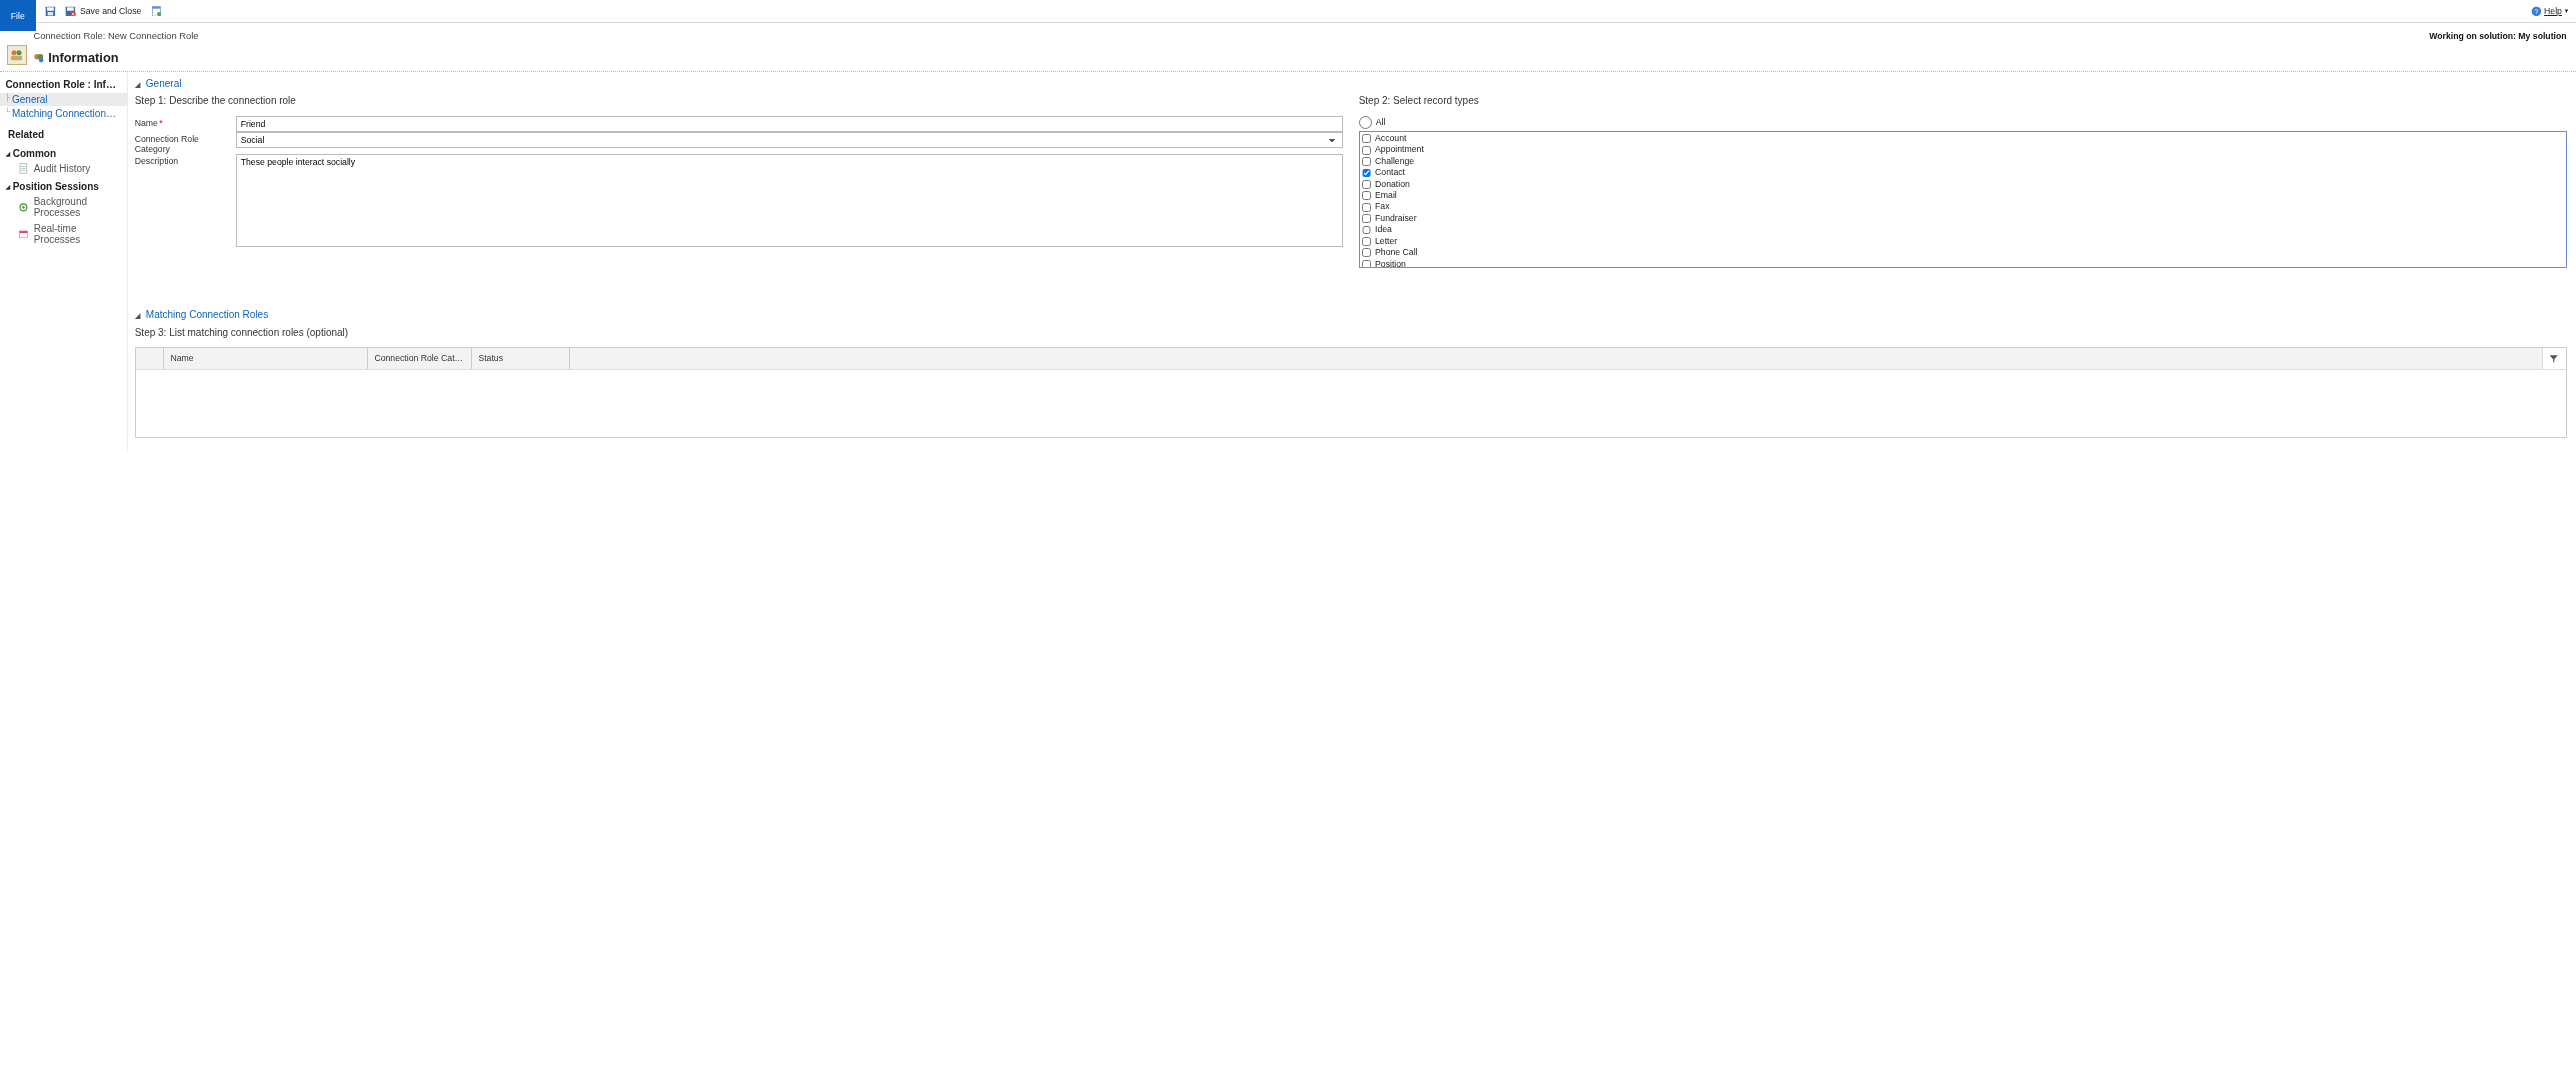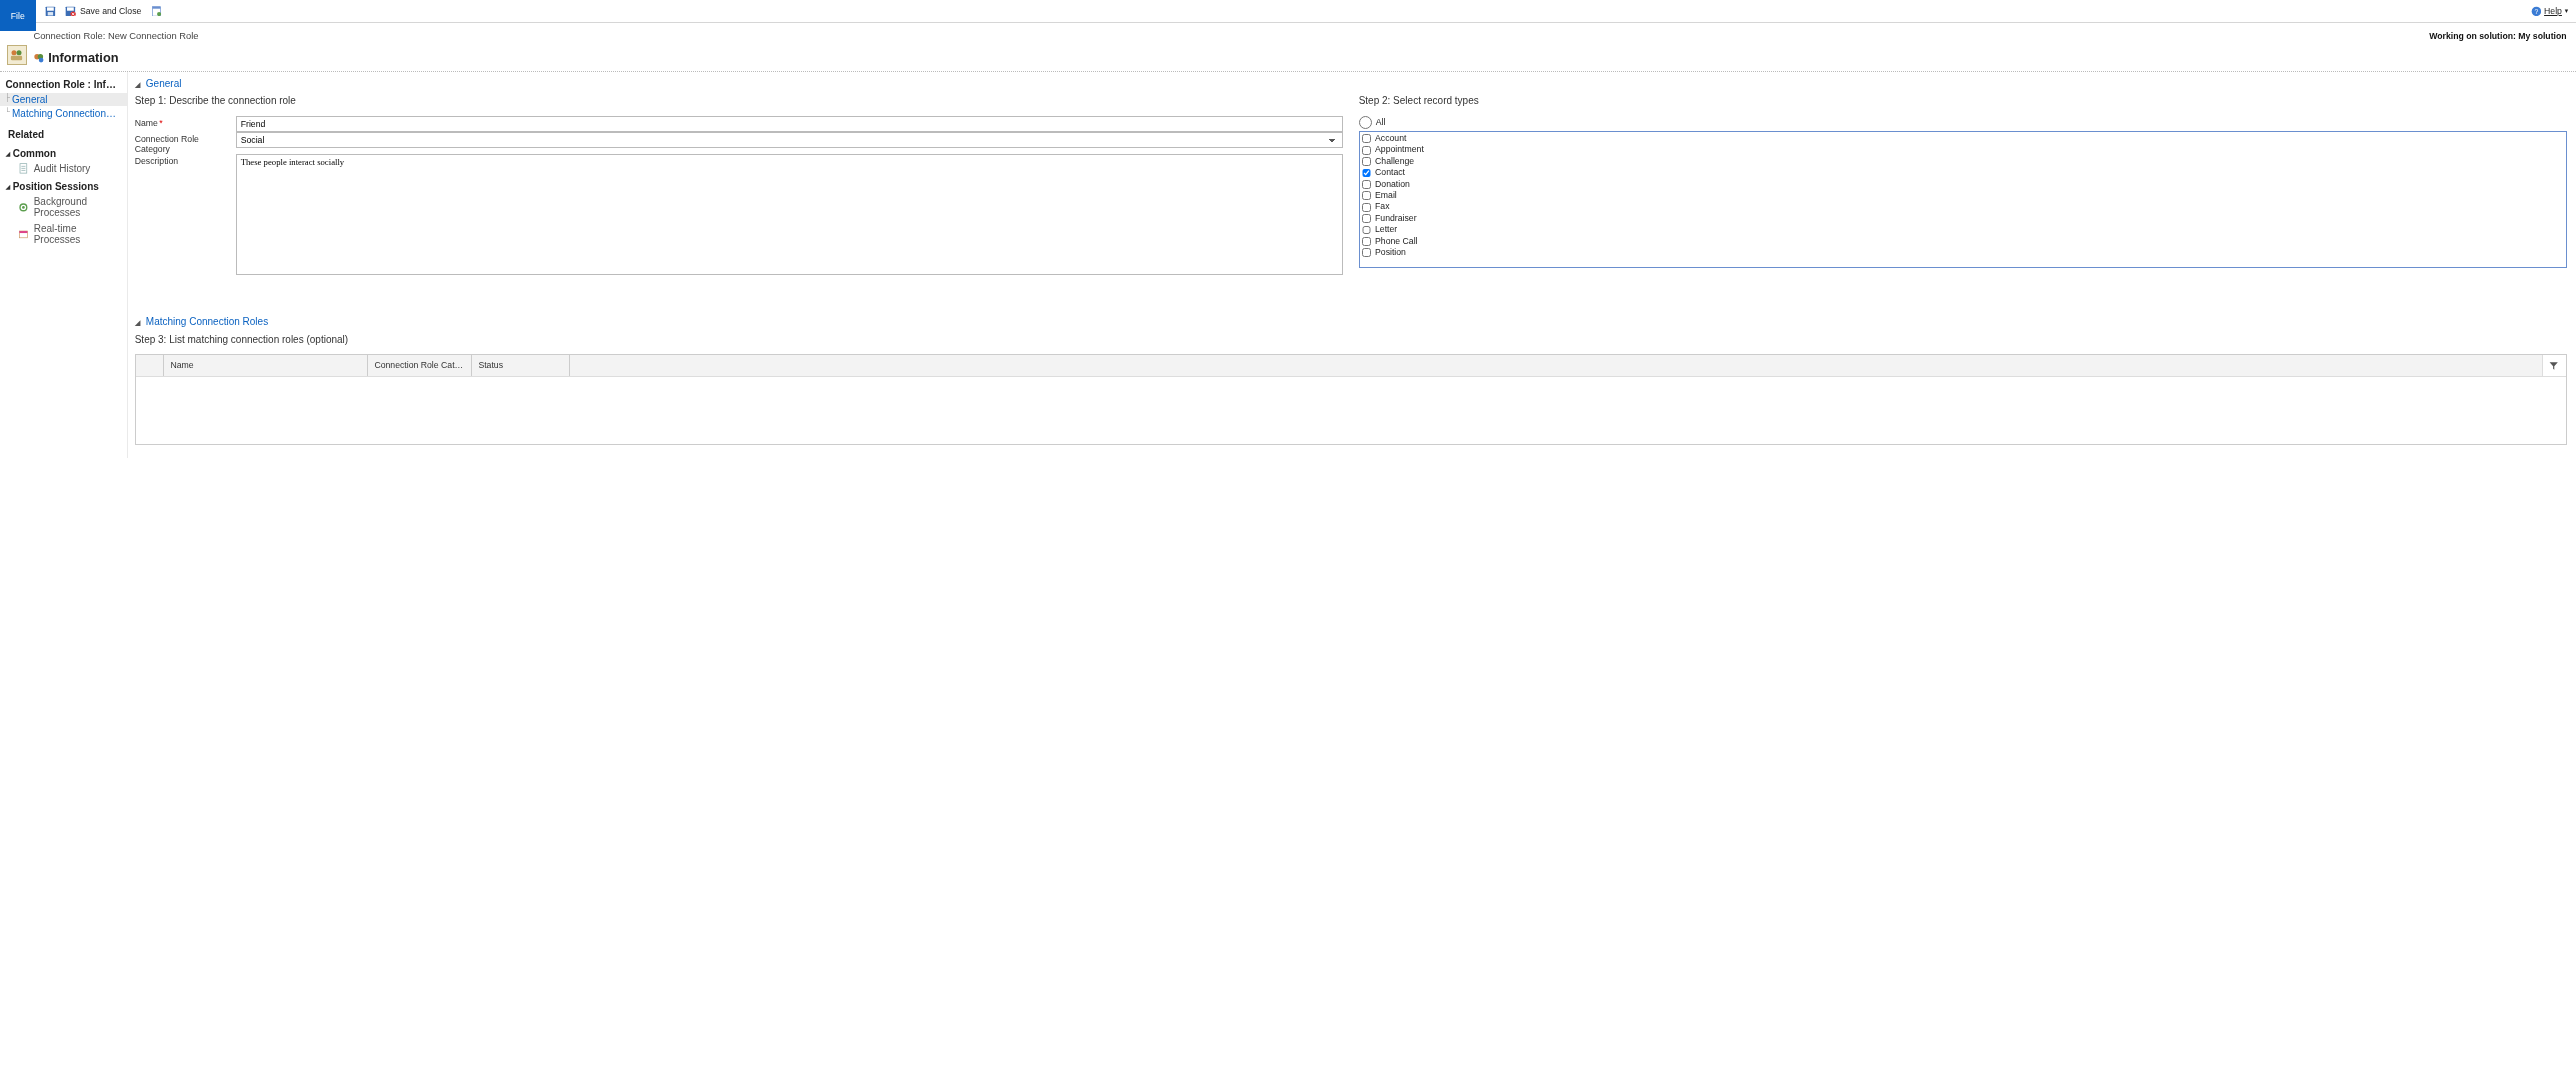--- a/index.html
+++ b/index.html
@@ -212,23 +212,22 @@
   .req { color: #d00; margin-left: 1.3px; }
   .form-control {
     flex: 1;
     border: 0.7px solid #bbb;
     padding: 2px 4px;
     font-size: 8.7px;
     font-family: inherit;
     background: #fff;
   }
   textarea.form-control {
-    height: 121px;
+    height: 93px;
     resize: none;
-    font-family: Liberation Serif, serif;
   }
   select.form-control {
     appearance: none;
     background-image: linear-gradient(45deg, transparent 50%, #555 50%), linear-gradient(135deg, #555 50%, transparent 50%);
     background-position: calc(100% - 9.4px) 6px, calc(100% - 6px) 6px;
     background-size: 3.4px 3.4px, 3.4px 3.4px;
     background-repeat: no-repeat;
     padding-right: 16px;
   }
 
@@ -488,20 +487,24 @@
               <input type="checkbox" style="">
               <span>Email</span>
             </label>
             <label class="rt-item">
               <input type="checkbox" style="">
               <span>Fax</span>
             </label>
             <label class="rt-item">
               <input type="checkbox" style="">
               <span>Fundraiser</span>
+            </label>
+            <label class="rt-item">
+              <input type="checkbox" style="">
+              <span>Idea</span>
             </label>
             <label class="rt-item">
               <input type="checkbox" style="">
               <span>Letter</span>
             </label>
             <label class="rt-item">
               <input type="checkbox" style="">
               <span>Phone Call</span>
             </label>
             <label class="rt-item">

